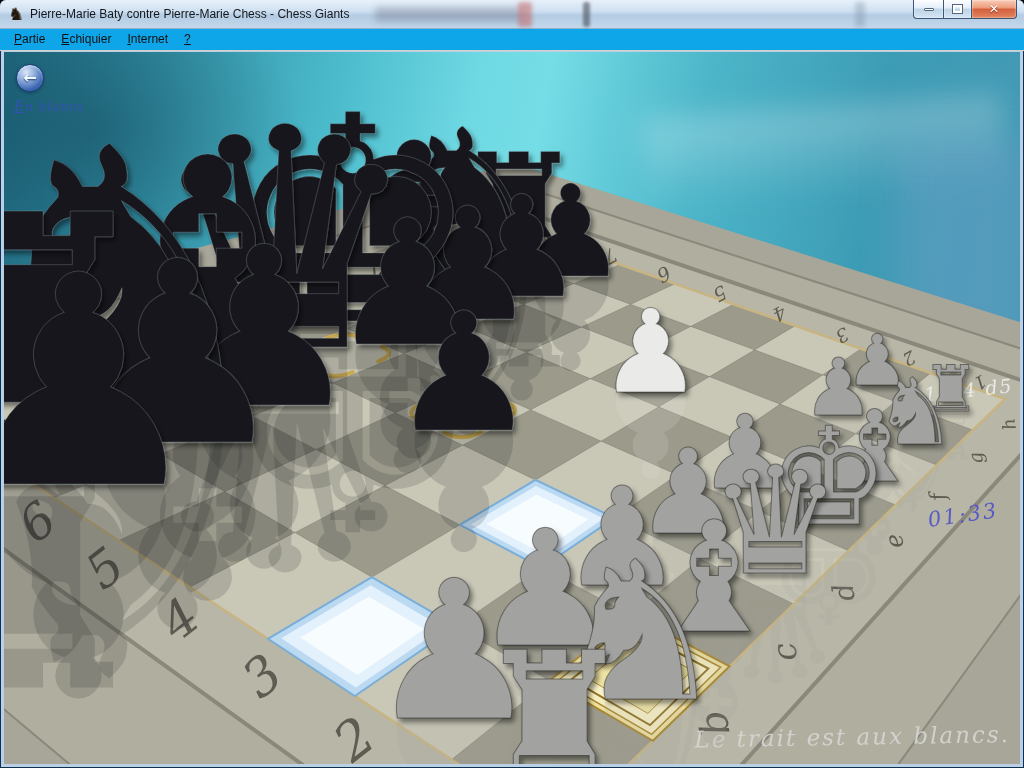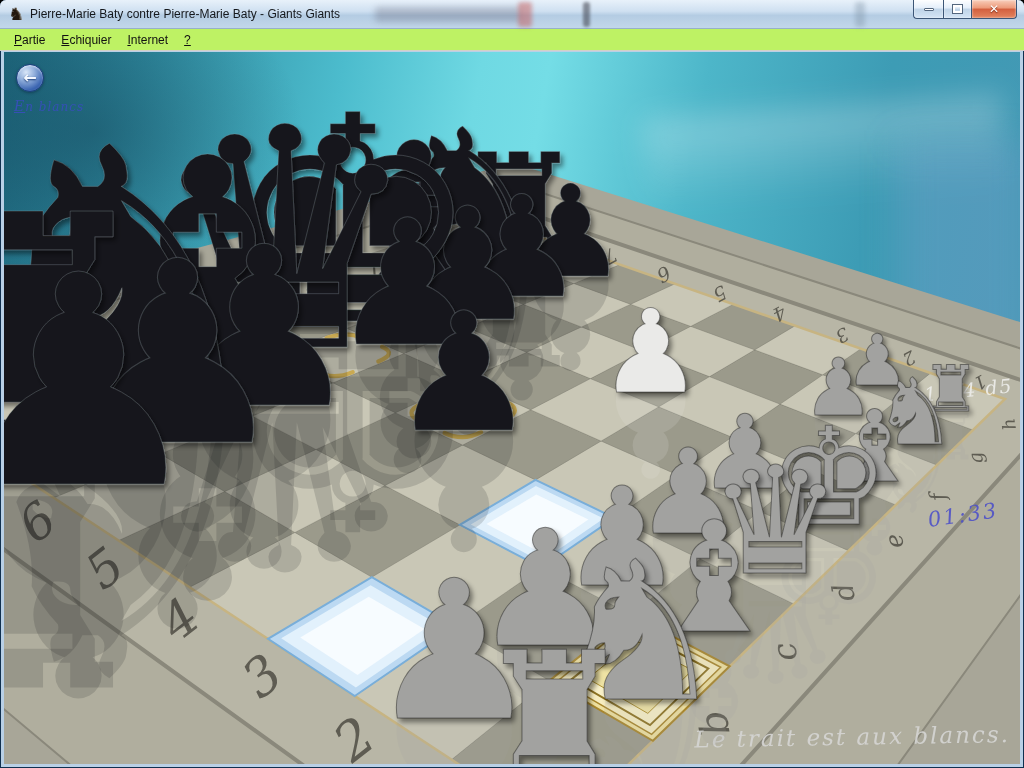--- a/index.html
+++ b/index.html
@@ -29,22 +29,22 @@
           box-shadow:inset 0 0 2px rgba(255,255,255,.9); cursor:pointer; }
   .wbtn.min { width:30px; border-radius:0 0 0 4px; border-right:none; }
   .wbtn.max { width:28px; border-right:none; }
   .wbtn.close { width:46px; border-radius:0 0 4px 0;
           background:linear-gradient(180deg,#f8cdb9 0%,#ec9979 45%,#d35f3e 50%,#e2845f 100%); }
   .glyph-min { width:10px; height:3px; background:#fff; border:1px solid #54677e; border-radius:1px; }
   .glyph-max { width:9px; height:8px; border:2px solid #fff; outline:1px solid #54677e; background:transparent; }
   .glyph-close { color:#fff; font-size:12px; font-weight:bold; text-shadow:0 1px 1px #7c2a12;
                  font-family:"DejaVu Sans",sans-serif; }
 
-  .menubar { height:22px; background:#bef264; border-bottom:1px solid #d4d0c8;
-             display:flex; align-items:center; padding-left:6px; }
+  .menubar { height:22px; background:#0ea5e9; border-bottom:1px solid #d4d0c8;
+             display:flex; padding-left:6px; }
   .menu-item { font-size:12px; color:#111; padding:3px 8px; cursor:default; }
 
   
   .viewport { position:absolute; left:4px; top:52px; width:1016px; height:712px; overflow:hidden;
               background:#3d9cb5; }
   .sky { position:absolute; inset:0;
          background:linear-gradient(100deg,#1f6a80 0%,#2f8ba0 12%,#4cbccd 30%,#6fd9e3 42%,
                     #74dde6 48%,#4db6c9 62%,#3d9cb5 78%,#4697b4 100%); }
   .streak1 { position:absolute; left:640px; top:55px; width:360px; height:90px;
              background:linear-gradient(180deg,rgba(255,255,255,.28),rgba(255,255,255,0));
@@ -71,21 +71,21 @@
 <body>
 
 <div class="window">
 
   <div class="titlebar">
     <span class="smudge sm1"></span>
     <span class="smudge sm2"></span>
     <span class="smudge sm3"></span>
     <span class="smudge sm4"></span>
     <span class="app-icon">♞</span>
-    <span class="title-text">Pierre-Marie Baty contre Pierre-Marie Baty - Giants Giants</span>
+    <span class="title-text">Pierre-Marie Baty contre Pierre-Marie Chess - Chess Giants</span>
     <div class="win-buttons">
       <div class="wbtn min">
         <span class="glyph-min"></span>
         </div>
       <div class="wbtn max">
         <span class="glyph-max"></span>
         </div>
       <div class="wbtn close">
         <span class="glyph-close">✕</span>
         </div>

